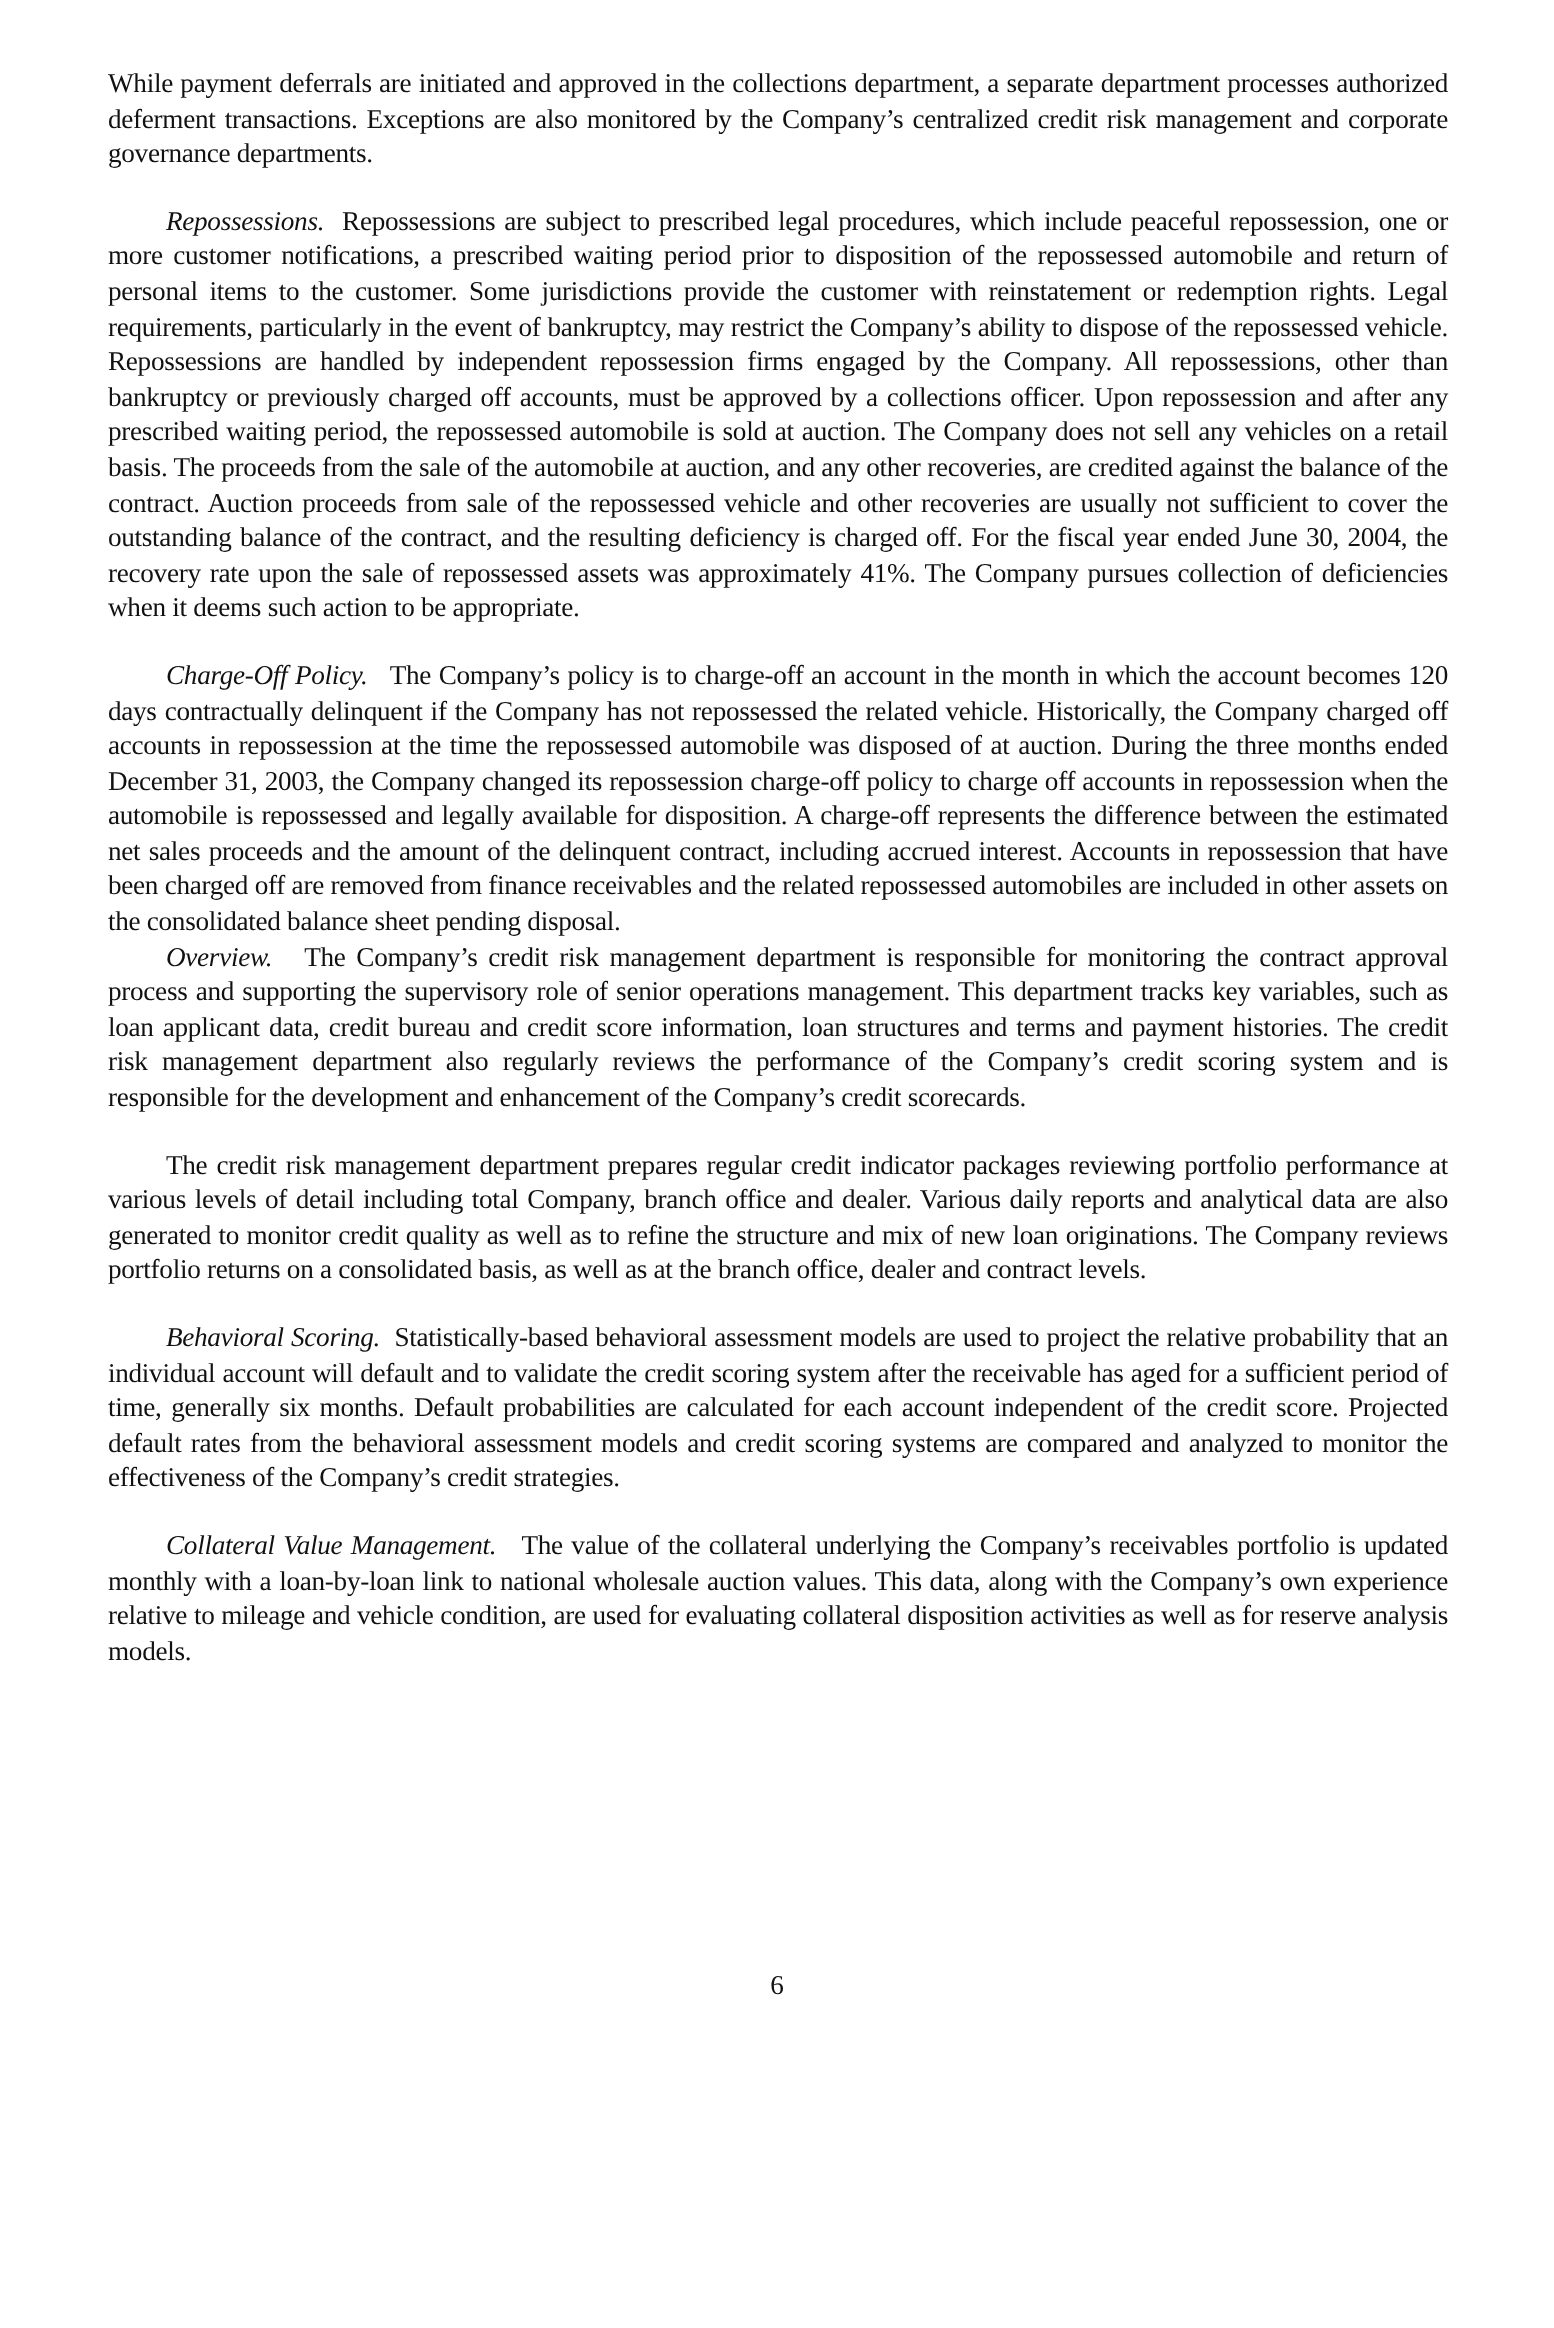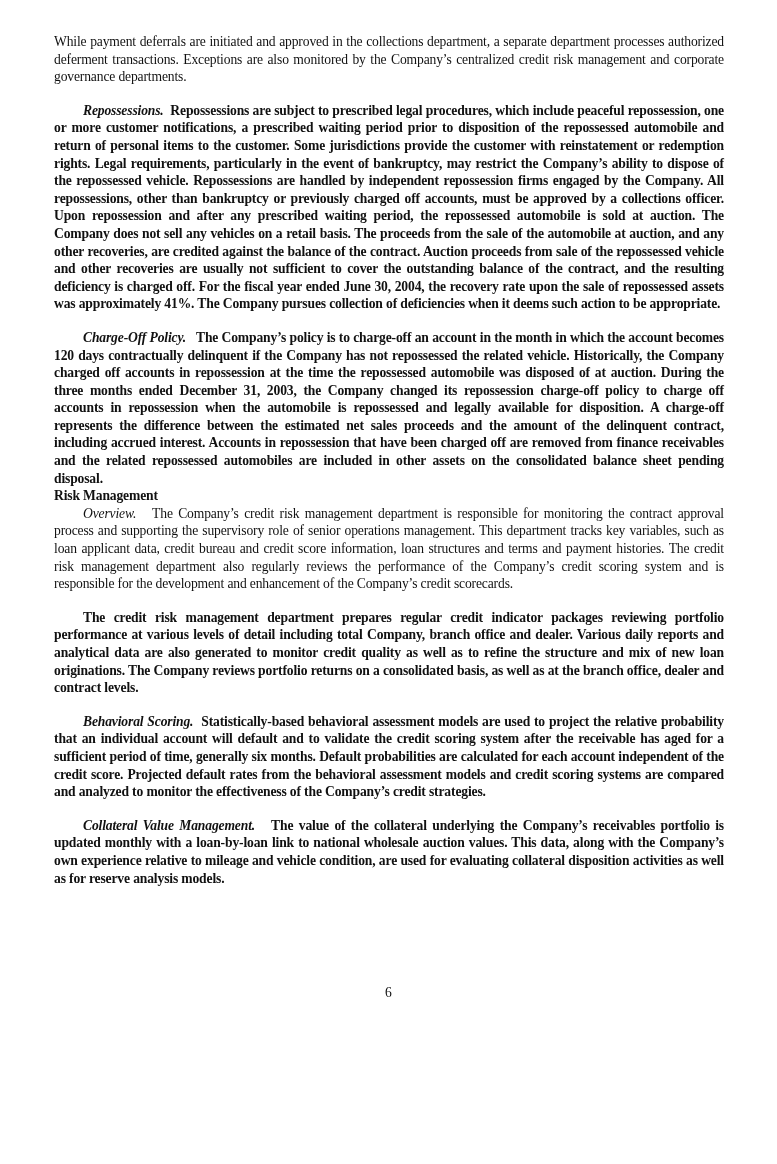--- a/index.html
+++ b/index.html
@@ -27,21 +27,20 @@
     p {
       margin: 0;
       text-align: justify;
       text-justify: inter-word;
     }
     .indent {
       text-indent: 29px;
     }
     .gap {
       margin-top: 16px;
-      font-weight: bold;
     }
     .gap-lg {
       margin-top: 20px;
     }
     .heading {
       font-weight: bold;
       margin: 0;
       text-align: left;
     }
     .lead {
@@ -70,21 +69,20 @@
   </p>
 
   <p class="indent gap">
     <span class="lead">Repossessions.</span><span class="lead-sep">  </span><span>Repossessions are subject to prescribed legal procedures, which include peaceful repossession, one or more customer notifications, a prescribed waiting period prior to disposition of the repossessed automobile and return of personal items to the customer. Some jurisdictions provide the customer with reinstatement or redemption rights. Legal requirements, particularly in the event of bankruptcy, may restrict the Company’s ability to dispose of the repossessed vehicle. Repossessions are handled by independent repossession firms engaged by the Company. All repossessions, other than bankruptcy or previously charged off accounts, must be approved by a collections officer. Upon repossession and after any prescribed waiting period, the repossessed automobile is sold at auction. The Company does not sell any vehicles on a retail basis. The proceeds from the sale of the automobile at auction, and any other recoveries, are credited against the balance of the contract. Auction proceeds from sale of the repossessed vehicle and other recoveries are usually not sufficient to cover the outstanding balance of the contract, and the resulting deficiency is charged off. For the fiscal year ended June 30, 2004, the recovery rate upon the sale of repossessed assets was approximately 41%. The Company pursues collection of deficiencies when it deems such action to be appropriate.</span>
   </p>
 
   <p class="indent gap">
     <span class="lead">Charge-Off Policy.</span><span class="lead-sep">   </span><span>The Company’s policy is to charge-off an account in the month in which the account becomes 120 days contractually delinquent if the Company has not repossessed the related vehicle. Historically, the Company charged off accounts in repossession at the time the repossessed automobile was disposed of at auction. During the three months ended December 31, 2003, the Company changed its repossession charge-off policy to charge off accounts in repossession when the automobile is repossessed and legally available for disposition. A charge-off represents the difference between the estimated net sales proceeds and the amount of the delinquent contract, including accrued interest. Accounts in repossession that have been charged off are removed from finance receivables and the related repossessed automobiles are included in other assets on the consolidated balance sheet pending disposal.</span>
   </p>
 
-  <h3 class="heading gap-lg" style="font-size:13.6px;line-height:17.6px;">Risk Management</h3>
 
   <p class="indent">
     <span class="lead">Overview.</span><span class="lead-sep">   </span><span>The Company’s credit risk management department is responsible for monitoring the contract approval process and supporting the supervisory role of senior operations management. This department tracks key variables, such as loan applicant data, credit bureau and credit score information, loan structures and terms and payment histories. The credit risk management department also regularly reviews the performance of the Company’s credit scoring system and is responsible for the development and enhancement of the Company’s credit scorecards.</span>
   </p>
 
   <p class="indent gap">
     <span>The credit risk management department prepares regular credit indicator packages reviewing portfolio performance at various levels of detail including total Company, branch office and dealer. Various daily reports and analytical data are also generated to monitor credit quality as well as to refine the structure and mix of new loan originations. The Company reviews portfolio returns on a consolidated basis, as well as at the branch office, dealer and contract levels.</span>
   </p>
 
   <p class="indent gap">

